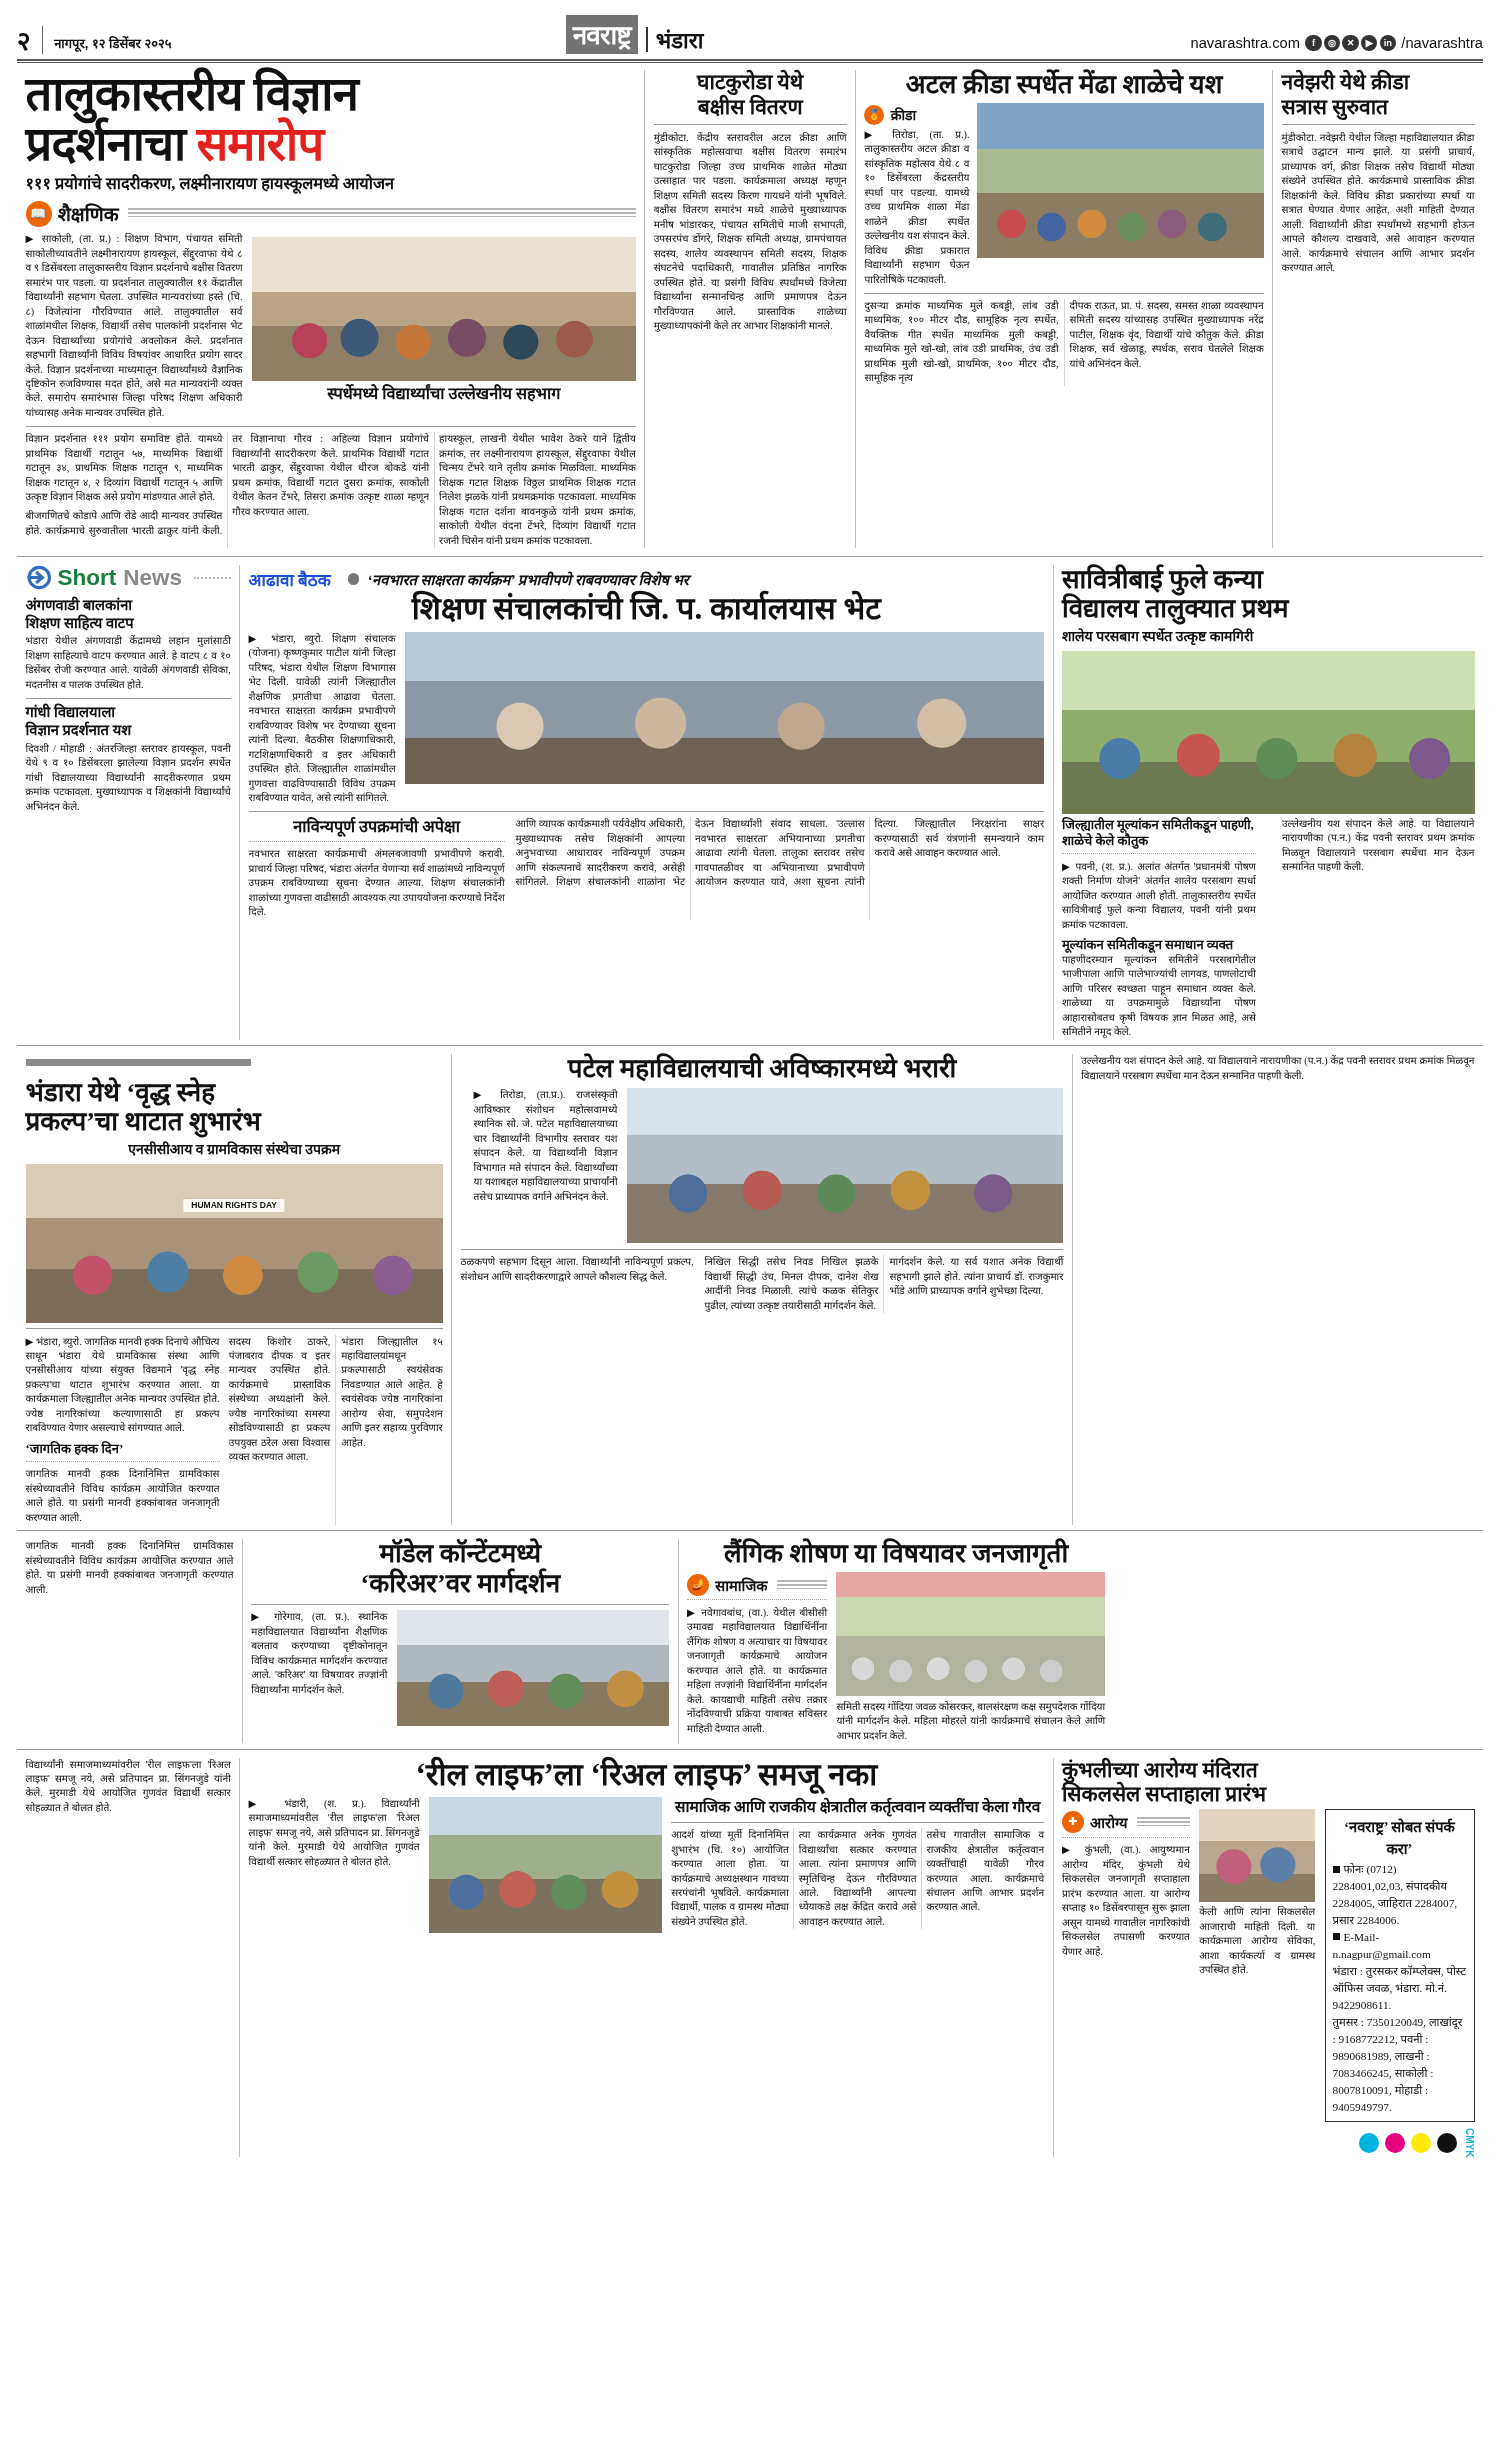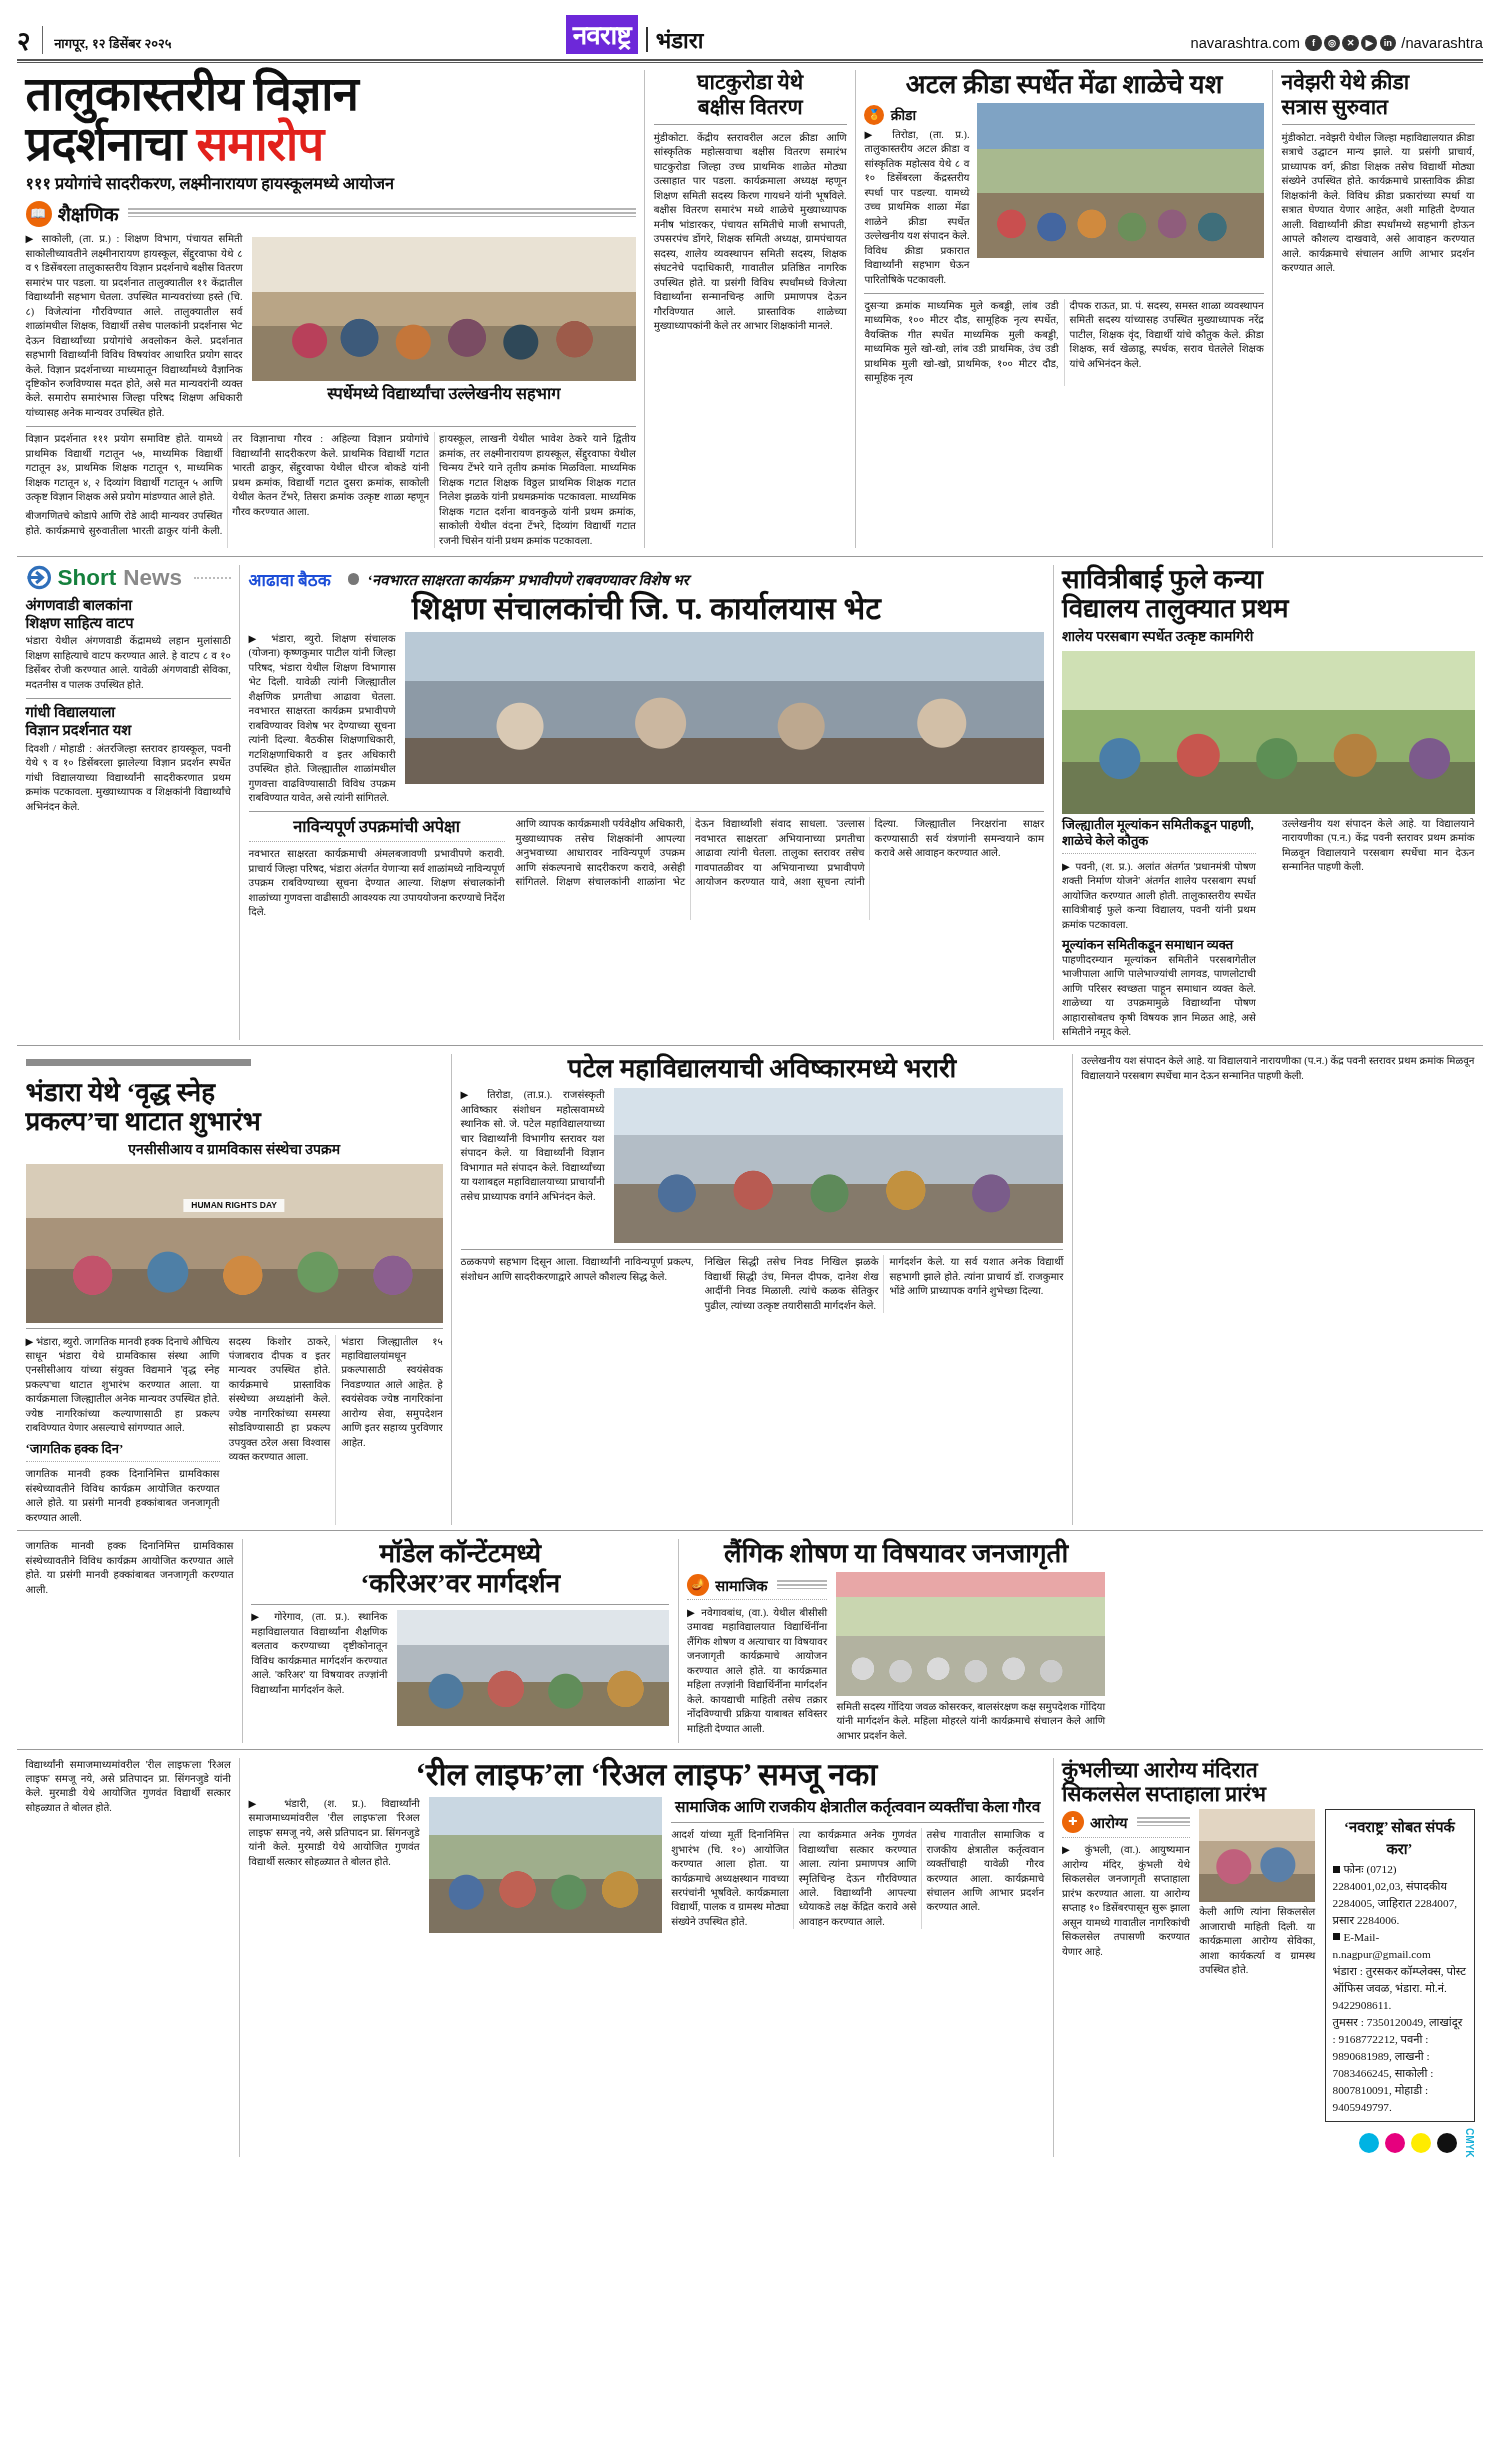--- a/index.html
+++ b/index.html
@@ -12,21 +12,21 @@
   }
   .page { width:1500px; height:2462px; padding:14px 17px 6.2px 17px; position:relative; }
 
   
   .masthead { display:flex; align-items:flex-end; justify-content:space-between; height:40px; }
   .mh-left { display:flex; align-items:flex-end; gap:11px; }
   .mh-pageno { font-size:26px; font-weight:bold; line-height:1; font-family:"Liberation Sans", sans-serif; }
   .mh-divider { width:1.6px; height:28px; background:#666; }
   .mh-date { font-size:13px; font-weight:bold; padding-bottom:2.3px; font-family:"Liberation Sans", sans-serif;}
   .mh-center { display:flex; align-items:flex-end; gap:7.8px; margin-left:-93px;}
-  .mh-logo { background:#6d28d9; color:#fff; font-size:26px; font-weight:bold; padding:0.8px 7px 2.3px 7px; letter-spacing:-0.8px; font-family:"Liberation Sans", sans-serif;}
+  .mh-logo { background:#737373; color:#fff; font-size:26px; font-weight:bold; padding:0.8px 7px 2.3px 7px; letter-spacing:-0.8px; font-family:"Liberation Sans", sans-serif;}
   .mh-sep { width:2.3px; height:25px; background:#333; margin-bottom:1.6px;}
   .mh-edition { font-size:22px; font-weight:bold; font-family:"Liberation Sans", sans-serif;}
   .mh-right { display:flex; align-items:center; gap:5.4px; padding-bottom:3.1px;}
   .mh-url { font-size:14.7px; font-family:"Liberation Sans", sans-serif;}
   .soc { display:flex; gap:2.3px; }
   .soc i { width:16.3px; height:16.3px; border-radius:50%; background:#333; color:#fff; font-size:9.3px; font-style:normal;
            display:flex; align-items:center; justify-content:center; font-family:"Liberation Sans", sans-serif; font-weight:bold;}
   .mh-handle { font-size:14.7px; font-family:"Liberation Sans", sans-serif;}
 
   .rule-double { margin-top:4.7px; border-top:2.3px solid #555; border-bottom:1.6px solid #555; height:3.9px; }
@@ -363,21 +363,21 @@
           <div>सदस्य किशोर ठाकरे, पंजाबराव दीपक व इतर मान्यवर उपस्थित होते. कार्यक्रमाचे प्रास्ताविक संस्थेच्या अध्यक्षांनी केले. ज्येष्ठ नागरिकांच्या समस्या सोडविण्यासाठी हा प्रकल्प उपयुक्त ठरेल असा विश्वास व्यक्त करण्यात आला.</div>
           <div style="margin-top:3.9px;">भंडारा जिल्ह्यातील १५ महाविद्यालयांमधून प्रकल्पासाठी स्वयंसेवक निवडण्यात आले आहेत. हे स्वयंसेवक ज्येष्ठ नागरिकांना आरोग्य सेवा, समुपदेशन आणि इतर सहाय्य पुरविणार आहेत.</div>
         </div>
       </div>
     </div>
 
     <div class="vline"></div>
 
     <div class="col" style="width:621px;">
       <div class="hl-lg" style="text-align:center;">पटेल महाविद्यालयाची अविष्कारमध्ये भरारी</div>
-      <div style="display:flex; gap:9px; margin-top:4.7px;">
+      <div style="display:flex; gap:9px; margin-top:4.7px;margin-left:13px;">
         <div style="width:144px;">
           <div class="body-text">
             <b>▶ तिरोडा, (ता.प्र.).</b>
             <span>राजसंस्कृती आविष्कार संशोधन महोत्सवामध्ये स्थानिक सो. जे. पटेल महाविद्यालयाच्या चार विद्यार्थ्यांनी विभागीय स्तरावर यश संपादन केले. या विद्यार्थ्यांनी विज्ञान विभागात मते संपादन केले. विद्यार्थ्यांच्या या यशाबद्दल महाविद्यालयाच्या प्राचार्यांनी तसेच प्राध्यापक वर्गाने अभिनंदन केले.</span>
           </div>
         </div>
         <div style="flex:1;">
           <div class="photo" style="height:155px;">
             <div class="shot" style="background:
               radial-gradient(circle at 14% 68%, #4d6f9a 0 18.6px, transparent 19.4px),

